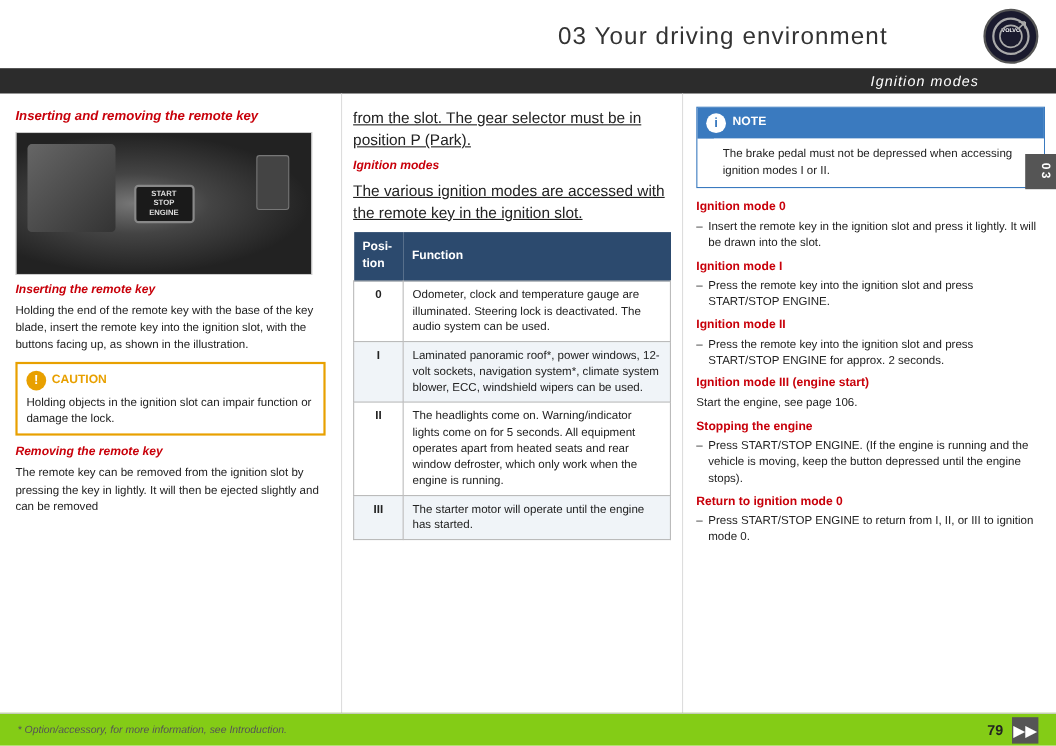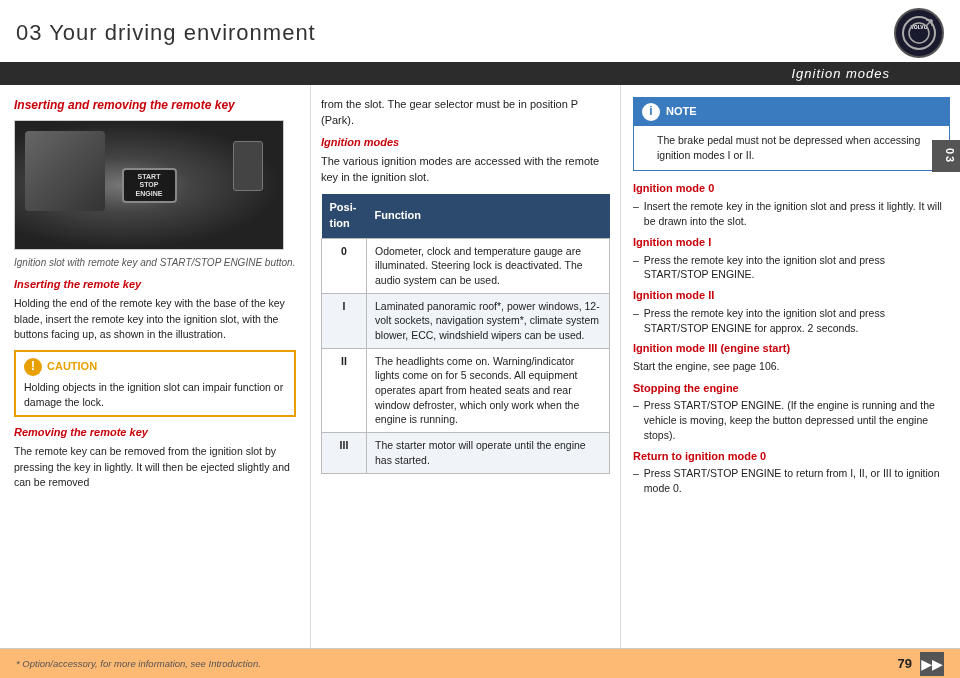--- a/index.html
+++ b/index.html
@@ -20,22 +20,22 @@
       align-items: center;
       padding: 8px 16px 4px 16px;
       border-bottom: none;
     }
     .header-title {
       font-size: 22px;
       color: #333;
       font-weight: 300;
       letter-spacing: 1px;
       flex: 1;
-      text-align: left;
-      padding-right: 57px;
+      text-align: right;
+      padding-right: 87px;
     }
     .volvo-logo {
       width: 50px;
       height: 50px;
       background: #1a1a2e;
       border-radius: 50%;
       display: flex;
       align-items: center;
       justify-content: center;
       color: #fff;
@@ -181,24 +181,25 @@
     .mid-col {
       width: 310px;
       padding: 12px 10px;
       font-size: 10.5px;
       color: #222;
       line-height: 1.45;
       border-left: 1px solid #ddd;
     }
 
     .mid-body-text {
-      font-size: 11px;
+      font-size: 14px;
       color: #222;
       line-height: 1.45;
       margin-bottom: 6px;
+      text-decoration: underline;
     }
 
     
     .ign-table {
       width: 100%;
       border-collapse: collapse;
       margin-top: 8px;
       font-size: 10.5px;
     }
     .ign-table th {
@@ -312,21 +313,21 @@
       letter-spacing: 2px;
     }
 
     
     .footer {
       position: absolute;
       bottom: 0;
       left: 0;
       right: 0;
       height: 30px;
-      background: #fdba74;
+      background: #84cc16;
       border-top: 1px solid #ccc;
       display: flex;
       align-items: center;
       justify-content: space-between;
       padding: 0 16px;
     }
     .footer-note {
       font-size: 9.5px;
       color: #555;
       font-style: italic;
@@ -377,21 +378,20 @@
         <div style="position:relative; width:100%; height:100%; display:flex; align-items:center; justify-content:center;">
           <div style="position:absolute; left:10px; top:10px; width:80px; height:80px; background:linear-gradient(135deg,#666,#333); border-radius:4px;"></div>
           <div class="start-stop-btn">
             <span>START<br>STOP<br>ENGINE</span>
           </div>
           <div style="position:absolute; right:20px; top:20px; width:30px; height:50px; background:#444; border-radius:3px; border:1px solid #777;"></div>
         </div>
       </div>
     </div>
 
-    <div class="image-caption">Ignition slot with remote key and START/STOP ENGINE button.</div>
 
     <div class="sub-heading">Inserting the remote key</div>
     <div class="body-text">Holding the end of the remote key with the base of the key blade, insert the remote key into the ignition slot, with the buttons facing up, as shown in the illustration.</div>
 
     <div class="caution-box">
       <div class="caution-header">
         <div class="caution-icon">!</div>
         <span class="caution-label">CAUTION</span>
       </div>
       <div class="caution-text">Holding objects in the ignition slot can impair function or damage the lock.</div>

